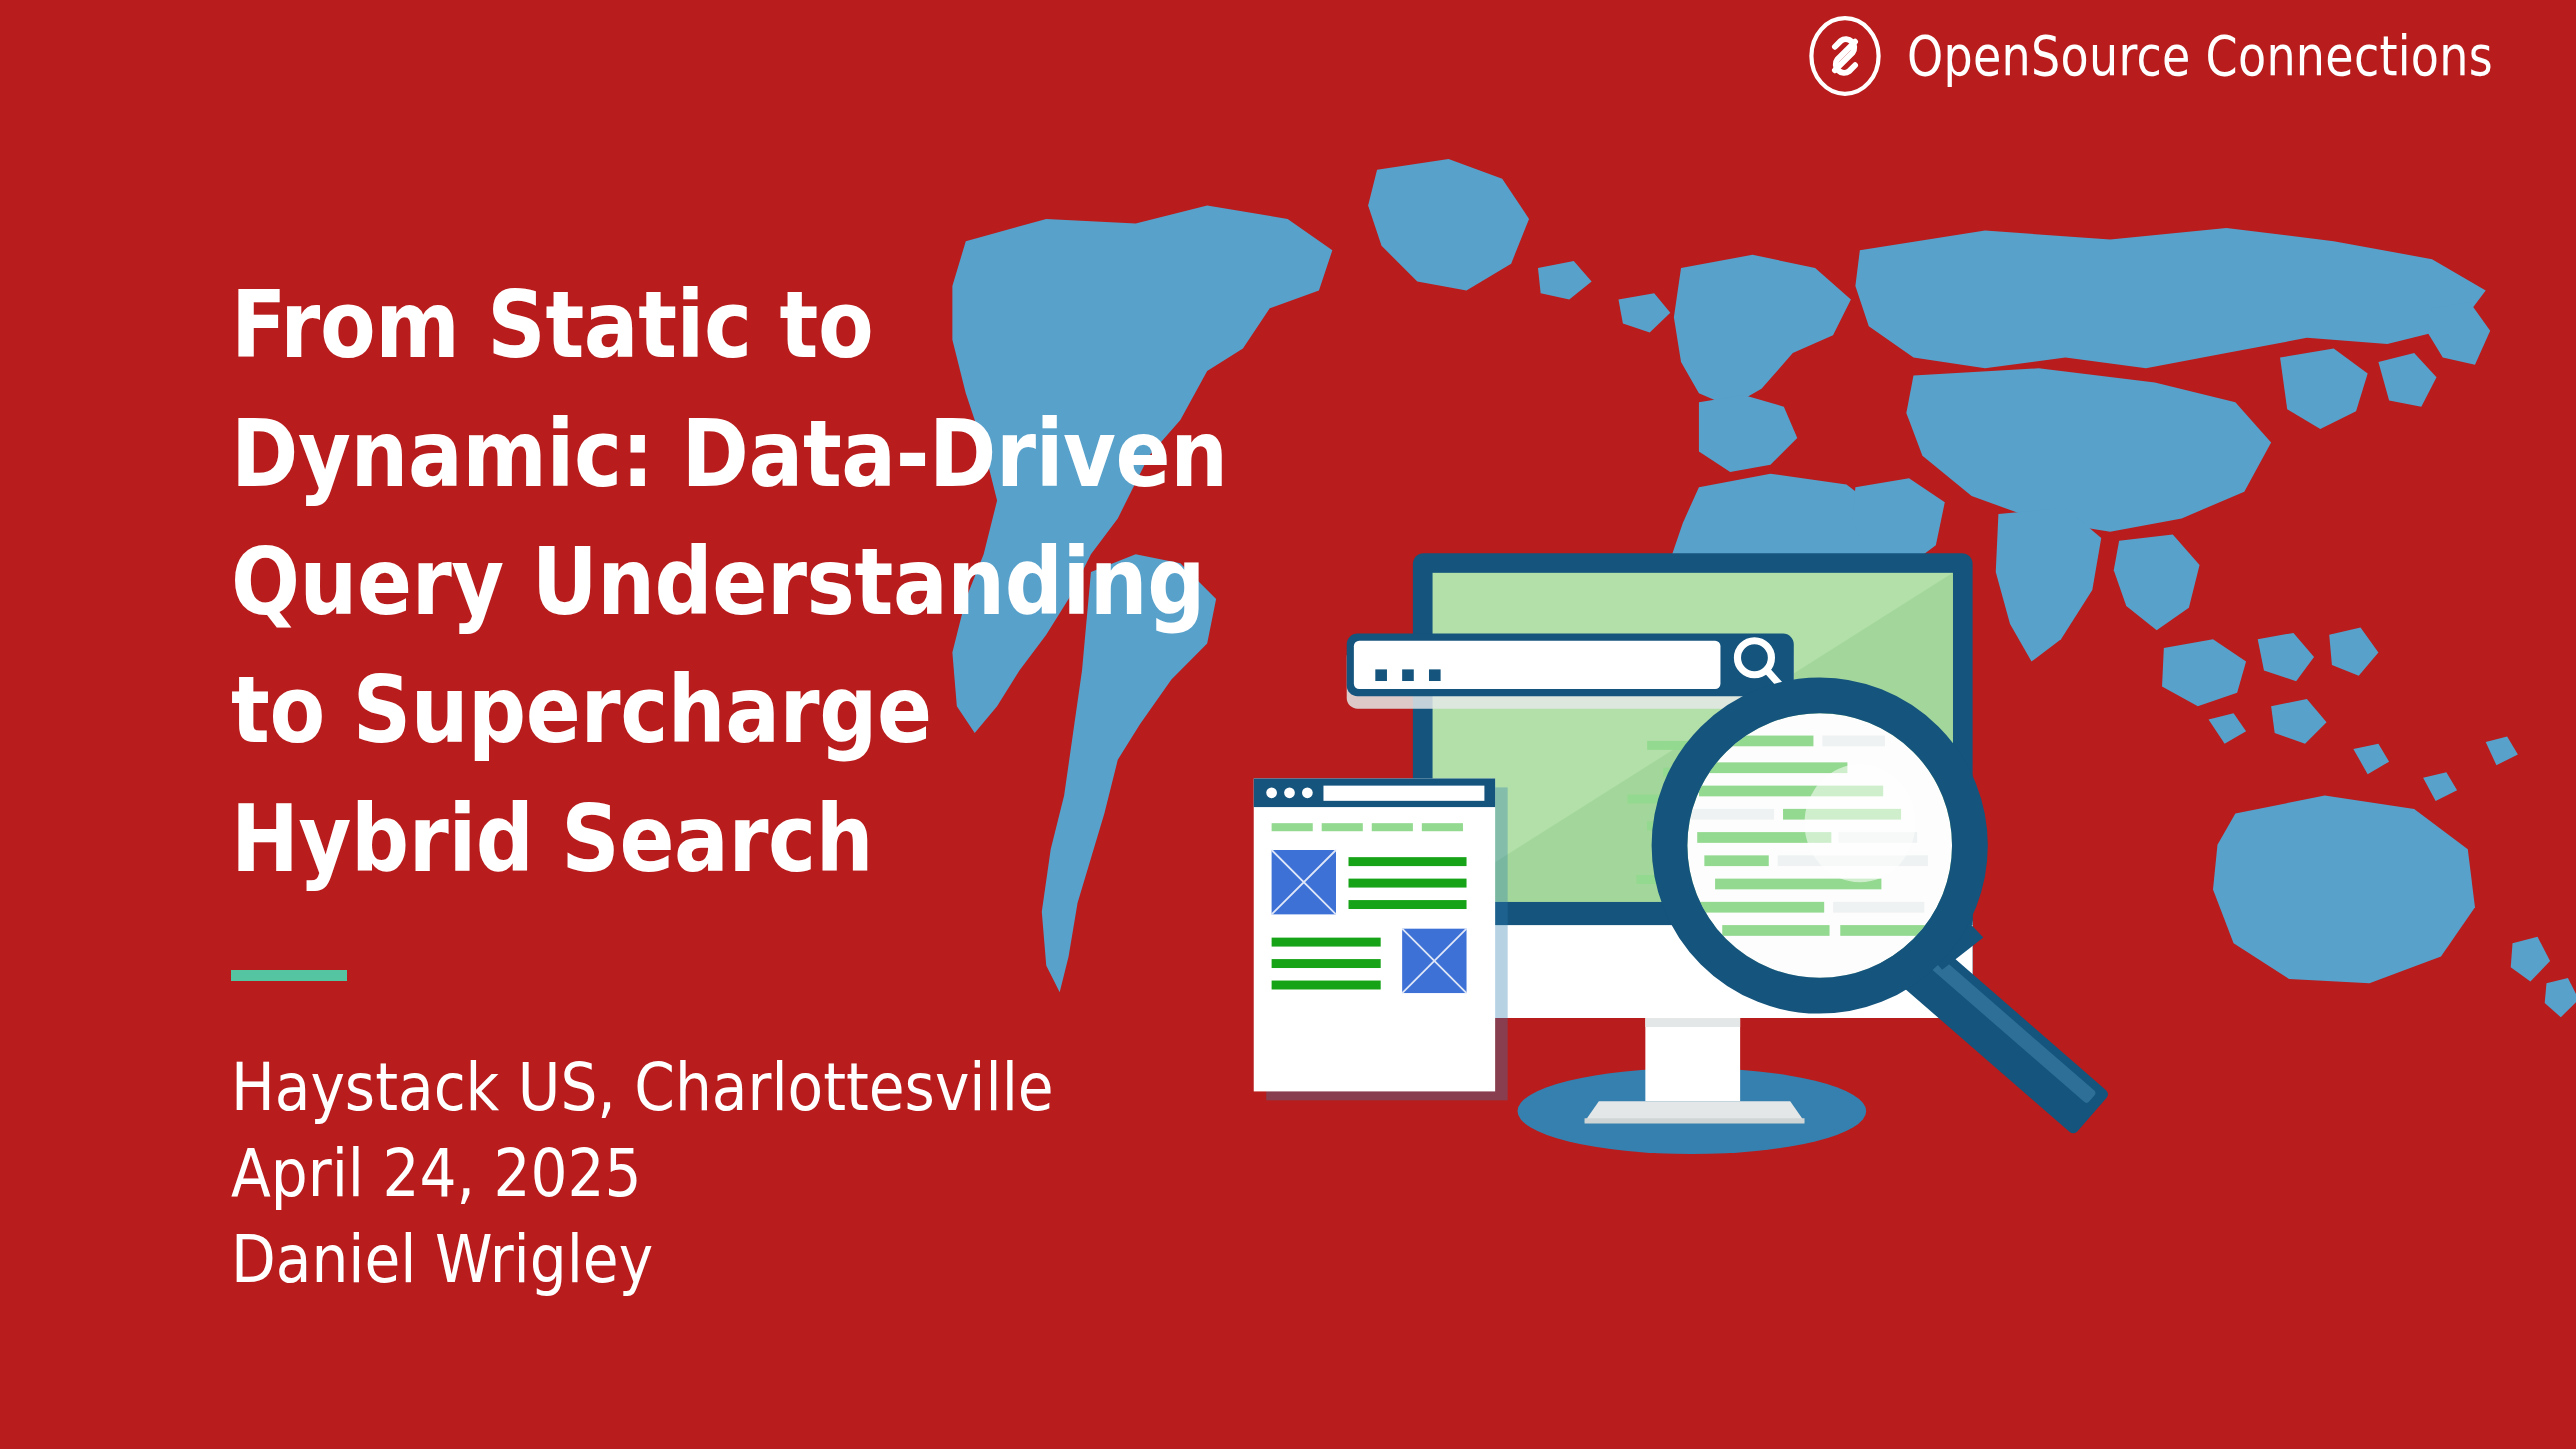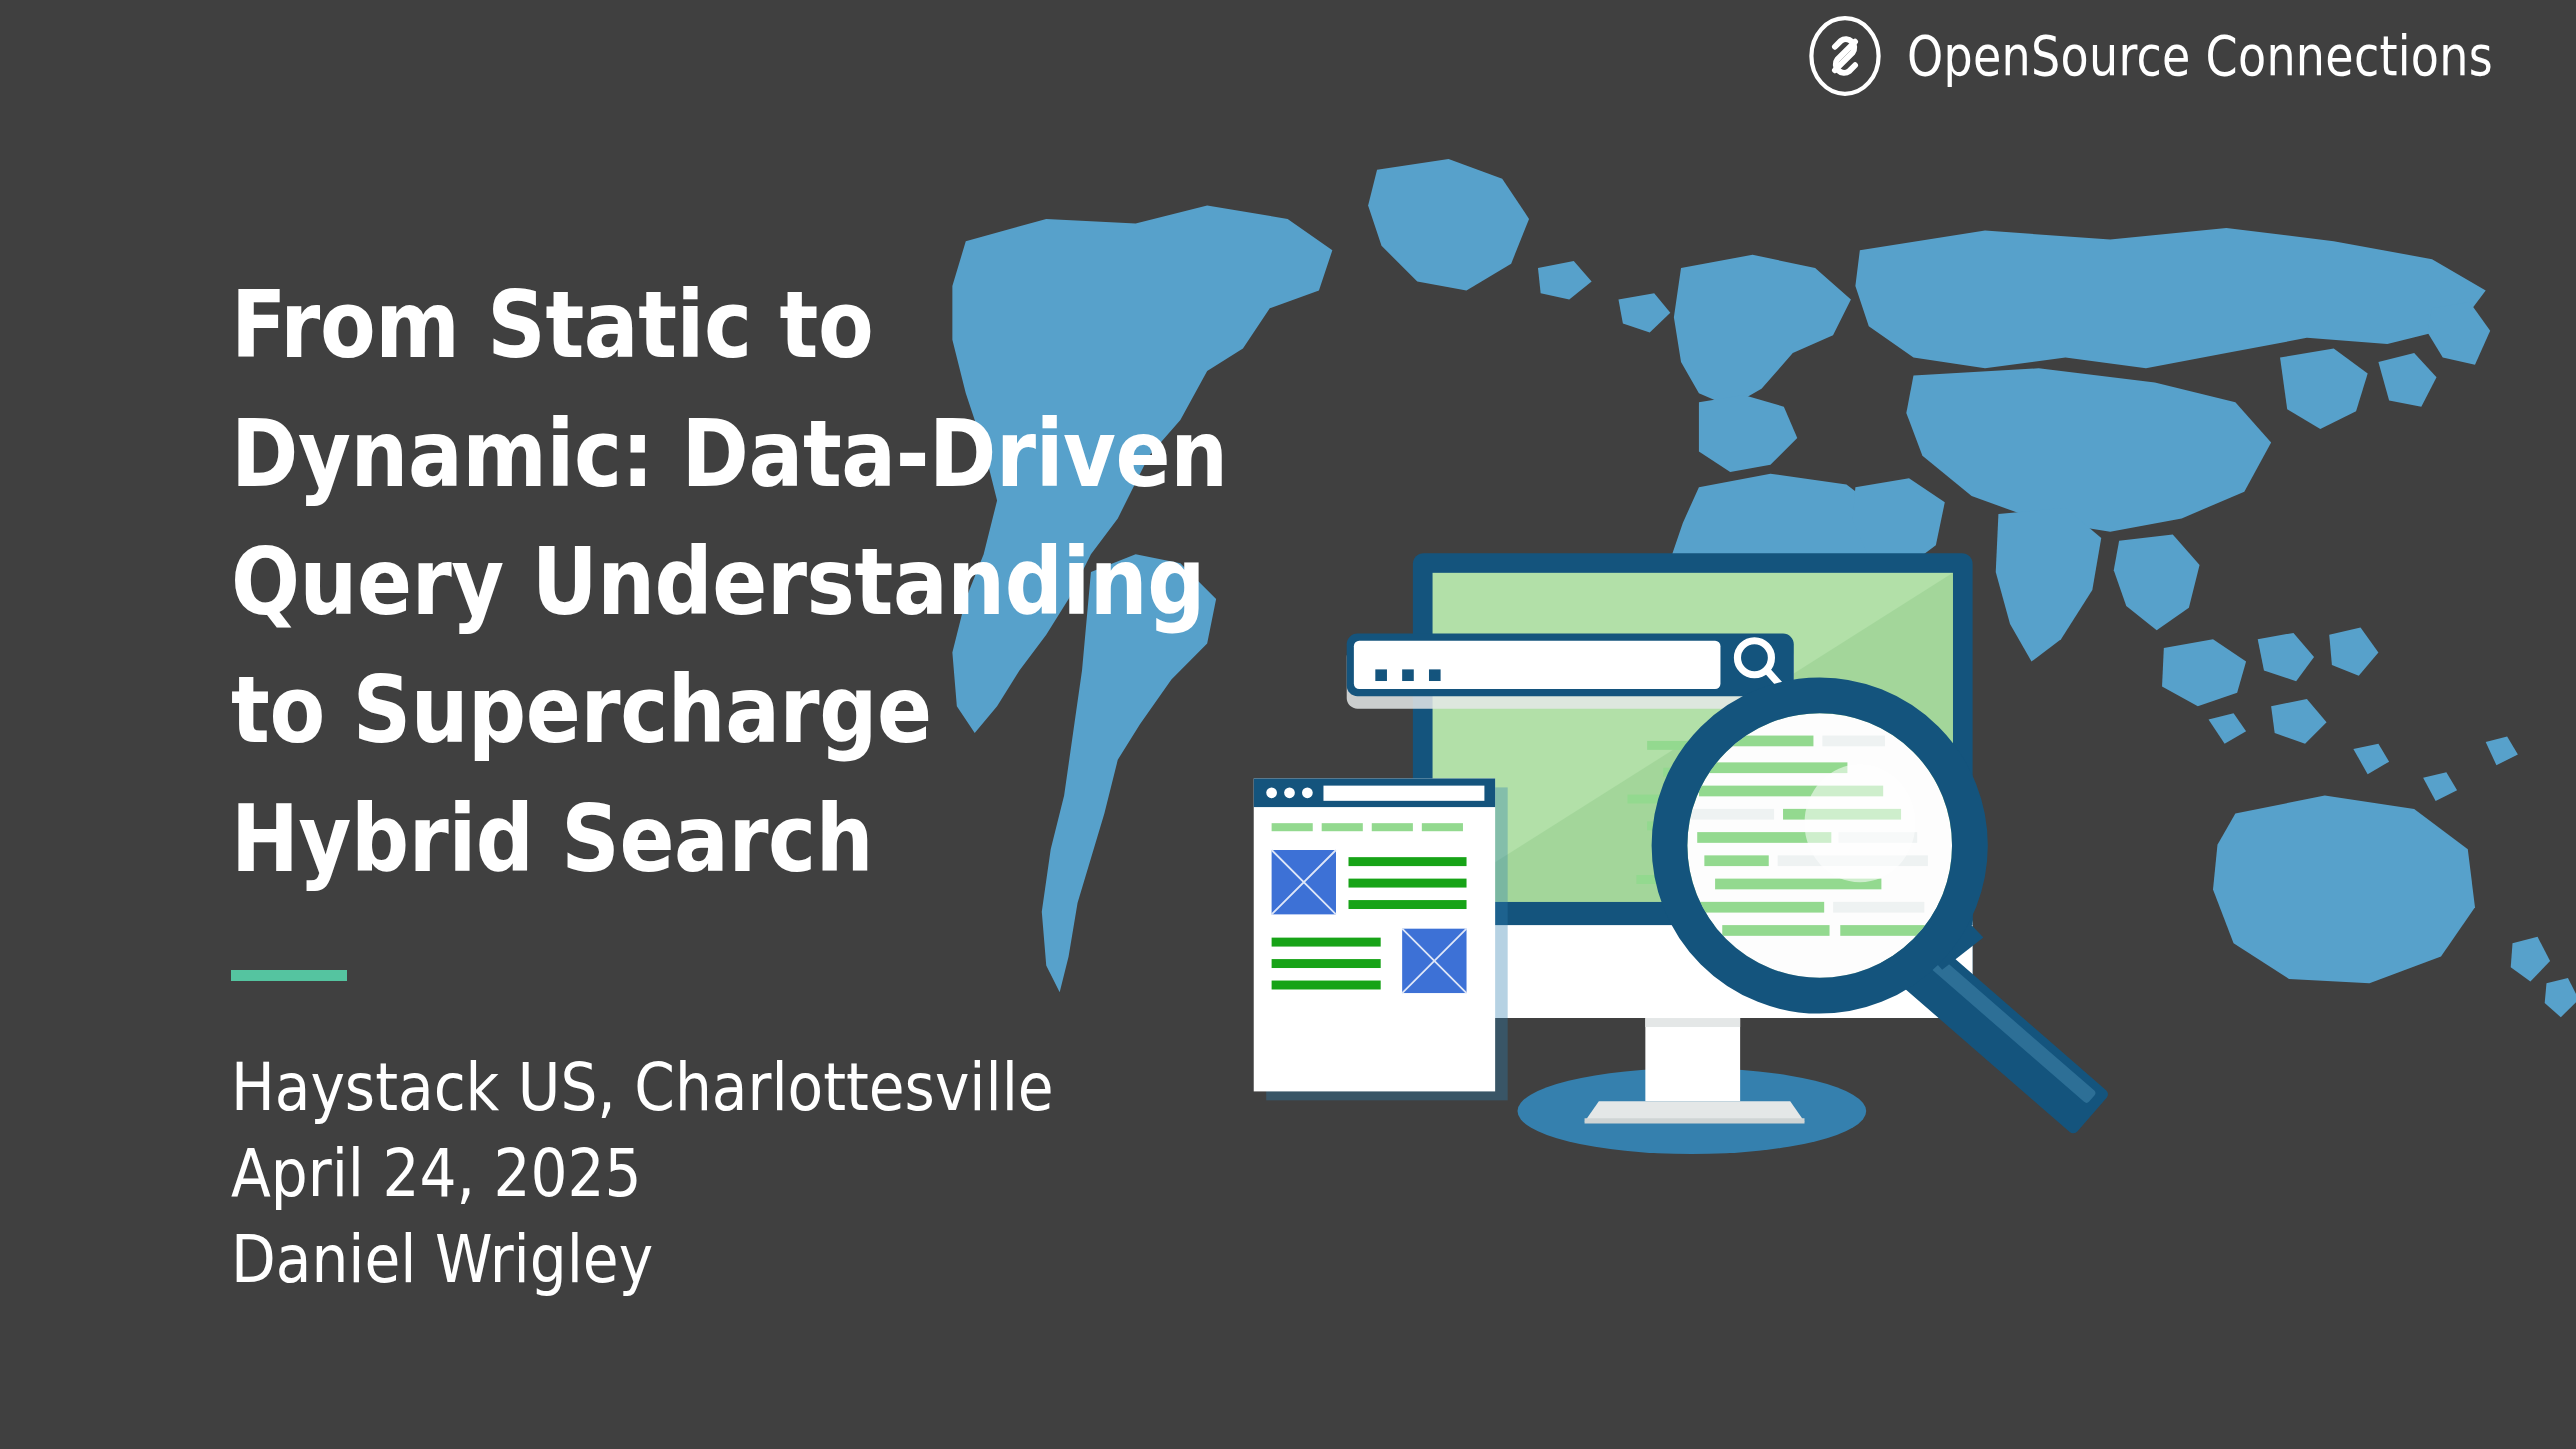--- a/index.html
+++ b/index.html
@@ -5,21 +5,21 @@
   html, body {
     margin: 0;
     padding: 0;
     background: #2f7fae;
   }
   #slide {
     position: relative;
     width: 2576px;
     height: 1449px;
     overflow: hidden;
-    background: #404040;
+    background: #b91c1c;
     font-family: "Liberation Sans", sans-serif;
   }
 
   
   #world-map {
     position: absolute;
     left: 912px;
     top: 134px;
     width: 1699px;
     height: 1055px;

